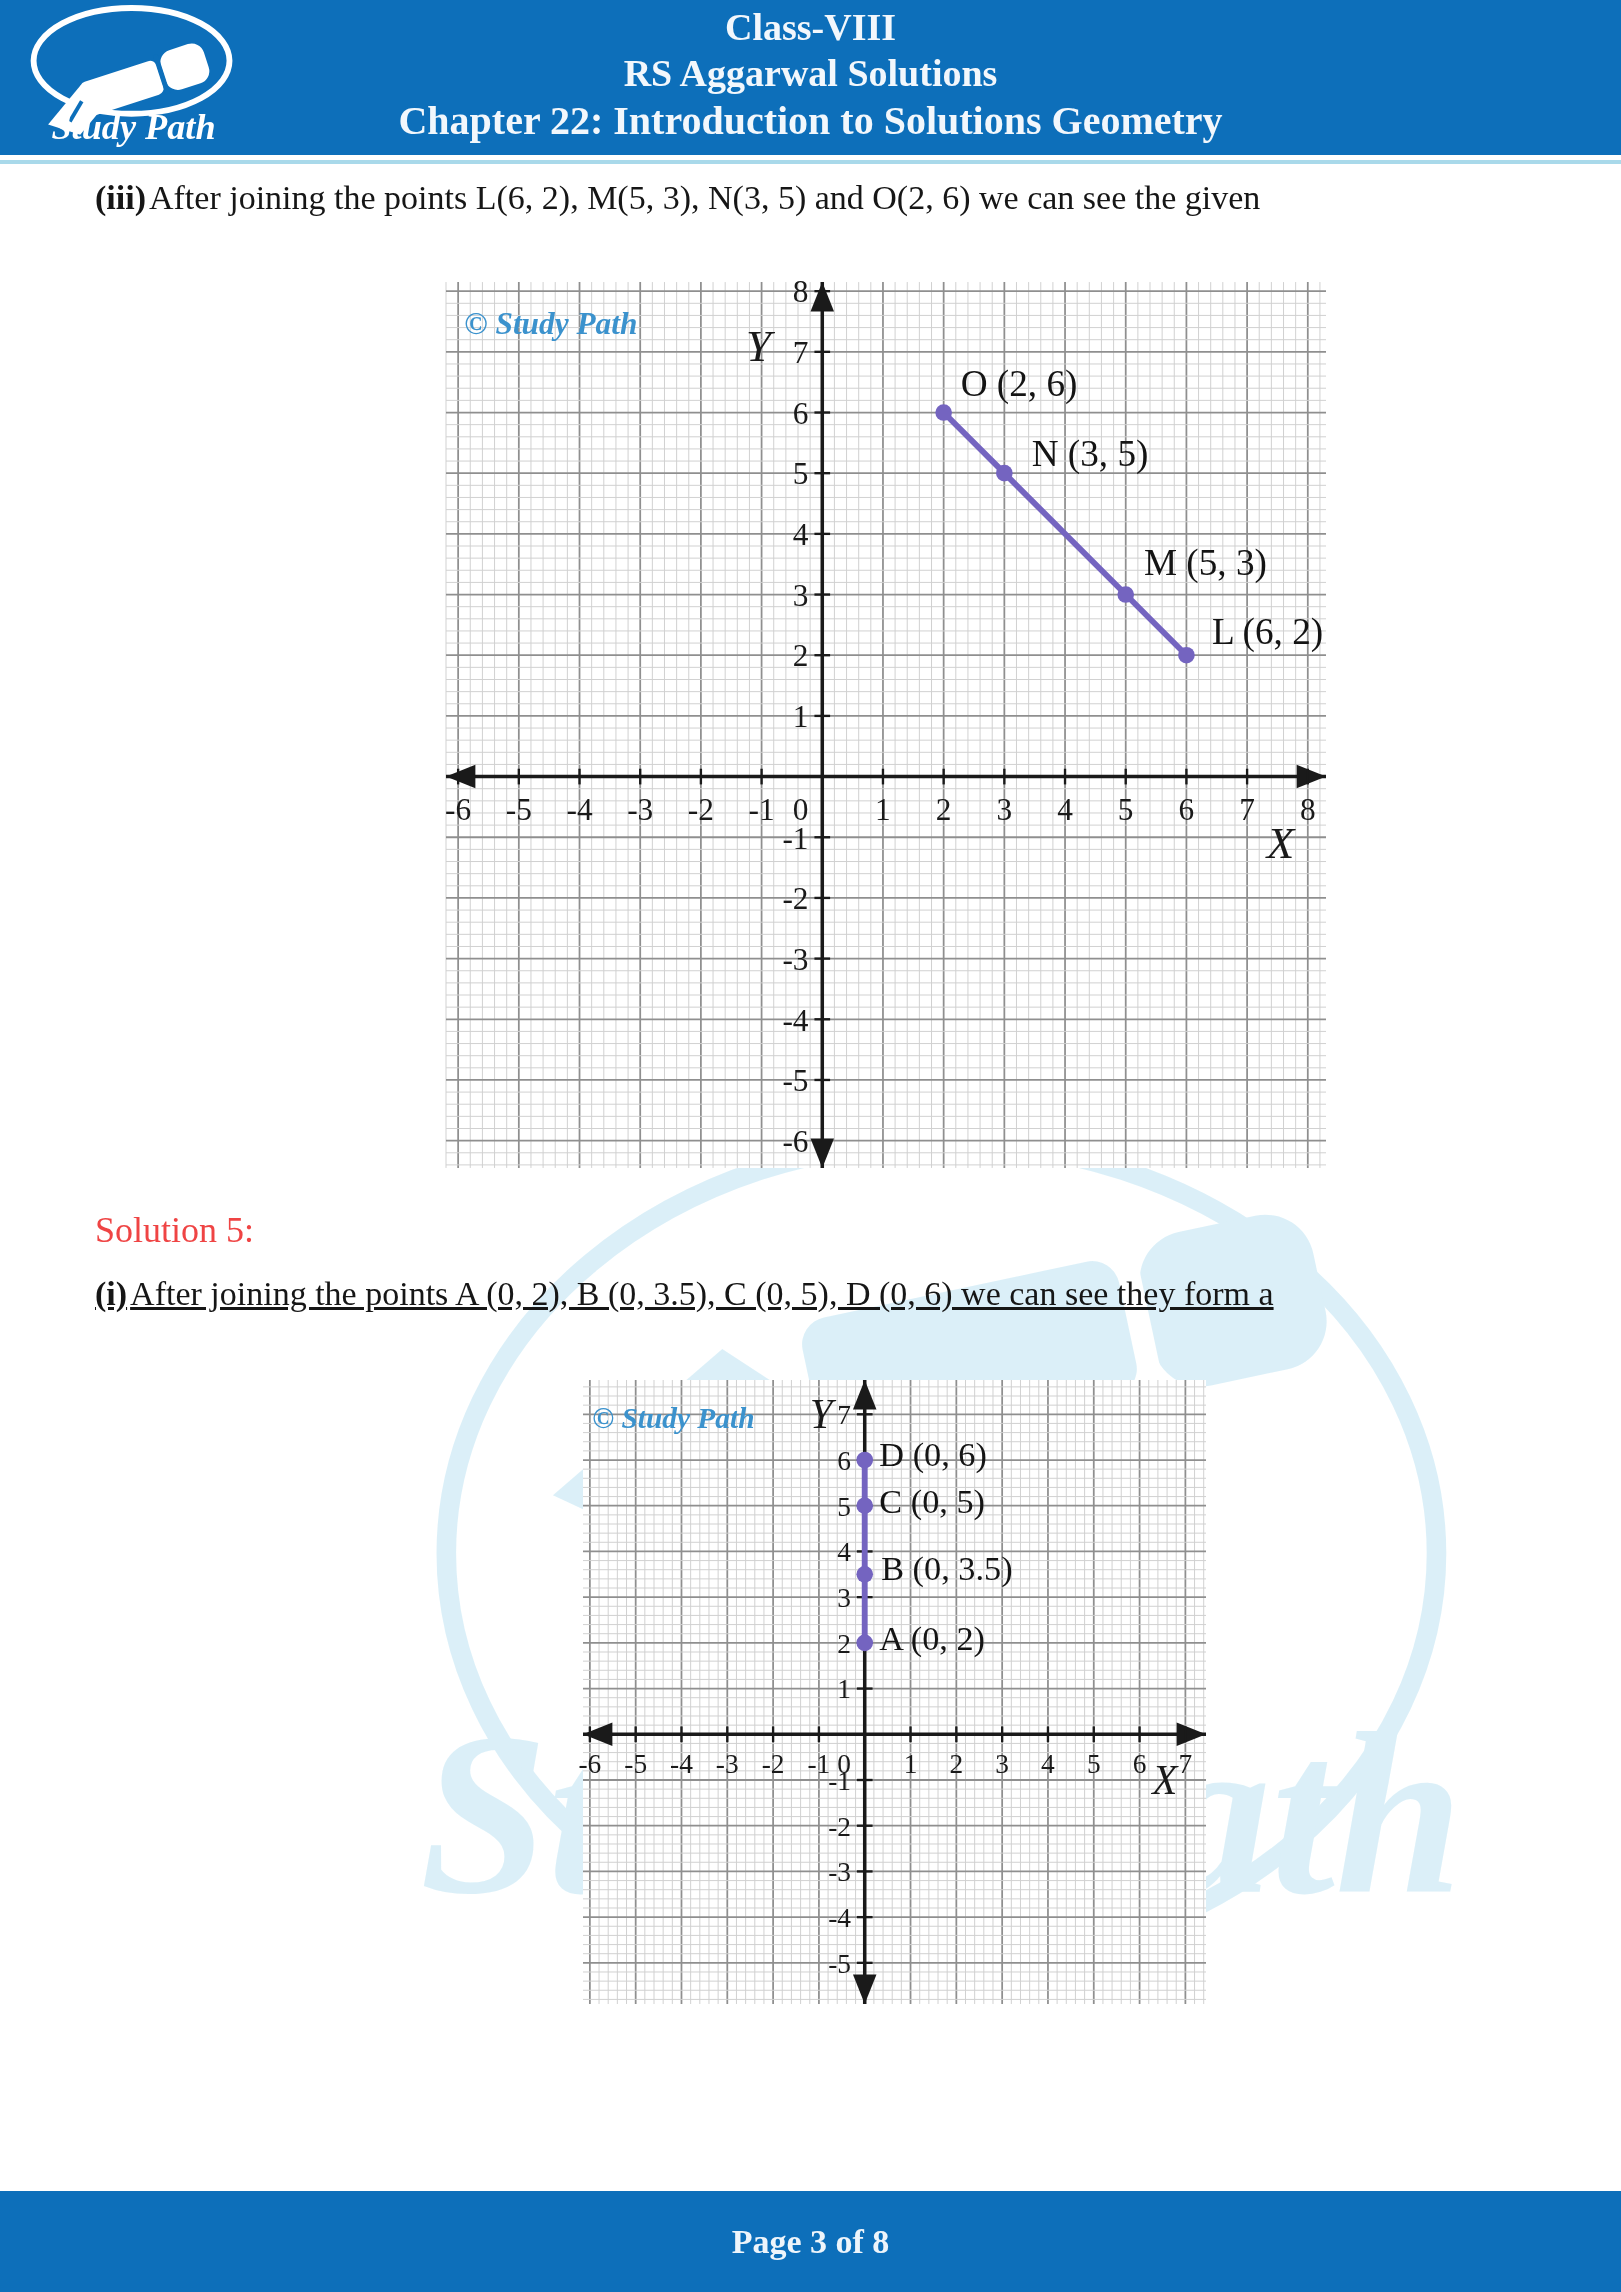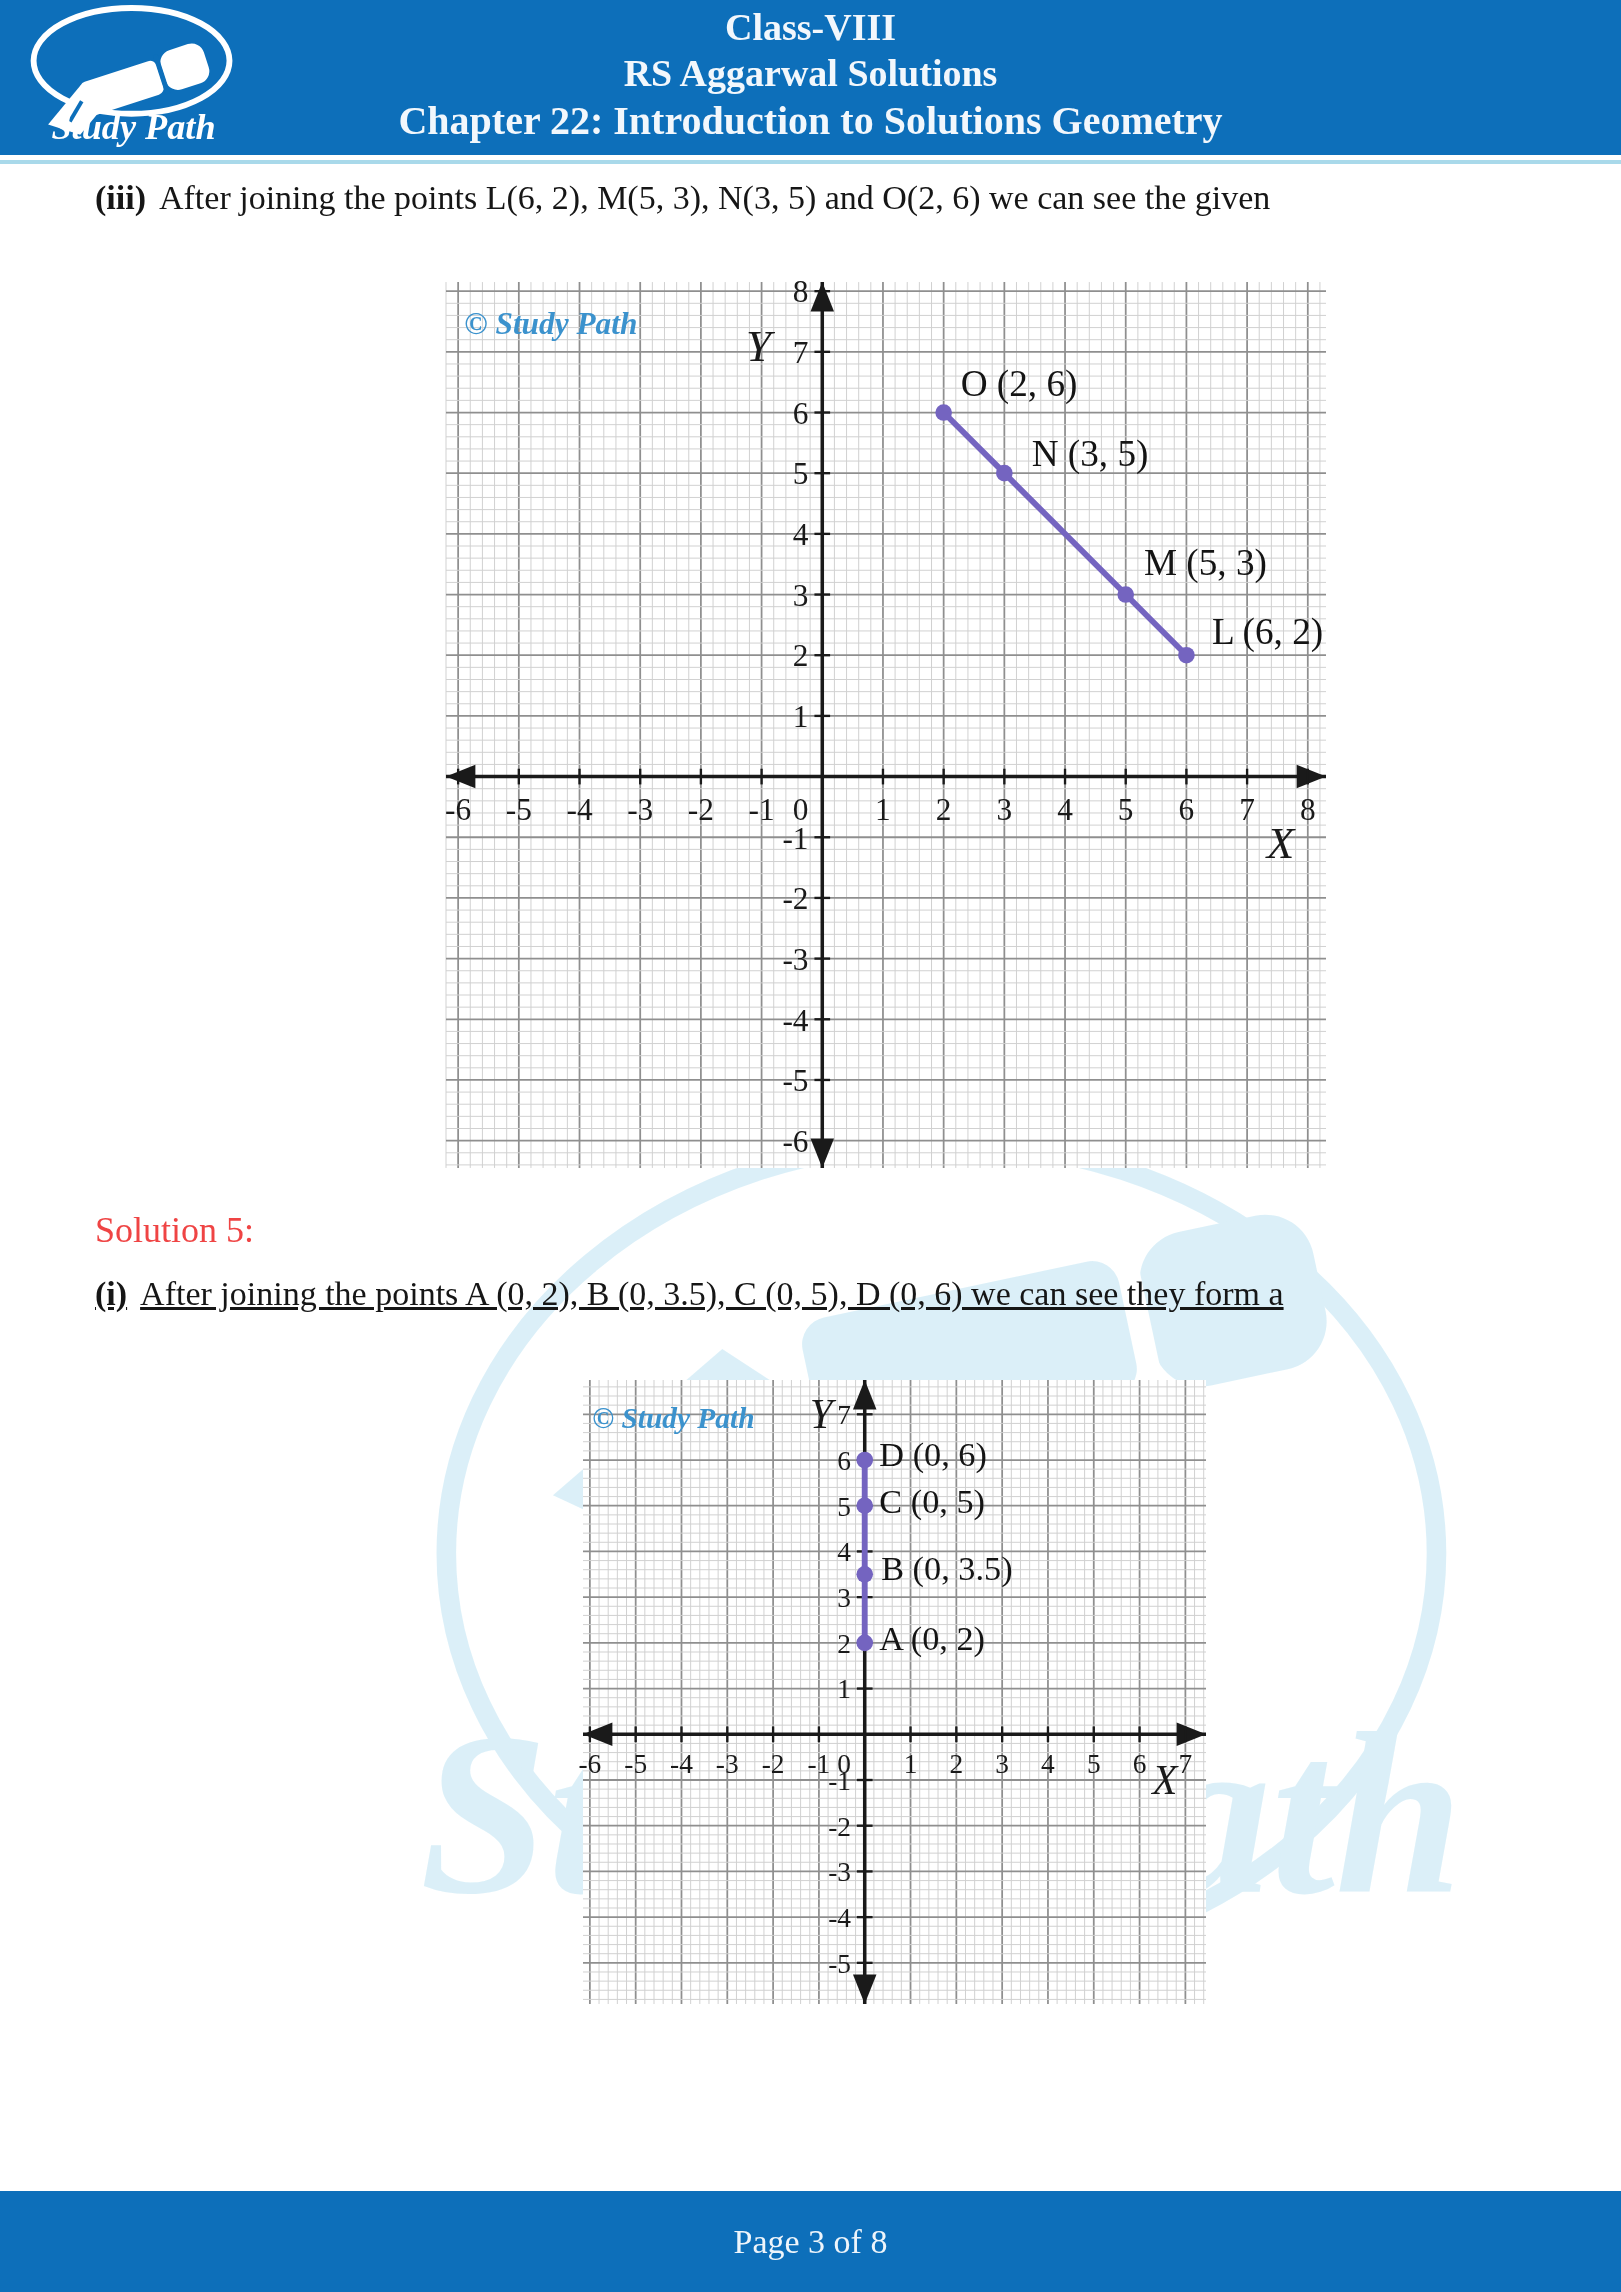--- a/index.html
+++ b/index.html
@@ -10,35 +10,35 @@
   .logo-svg{position:absolute;left:13.7px;top:2px;width:239px;height:151px;}
   .h-line{position:absolute;left:0;width:100%;text-align:center;color:#f2f7fc;font-weight:bold;}
   .h-line1{top:4.9px;font-size:38px;}
   .h-line2{top:51px;font-size:38px;}
   .h-line3{top:97px;font-size:40px;}
   .header-rule{position:absolute;left:0;top:160px;width:100%;height:3.9px;background:#a9d9ea;z-index:3;}
   
   .para{position:absolute;left:95px;width:1451px;margin:0;font-size:34px;line-height:56px;
         color:#161616;z-index:2;}
   .para .line{display:block;white-space:nowrap;}
-  .plabel{font-weight:bold;margin-right:13px;}
+  .plabel{font-weight:bold;margin-right:3px;}
   #para3{top:170px;}
   .solution{position:absolute;left:95px;top:1208px;margin:0;font-size:36px;line-height:45px;
             color:#ef4444;font-weight:normal;z-index:2;}
   #para1{top:1266px;text-decoration:underline;}
   
   .chart{position:absolute;background:#ffffff;z-index:2;}
   .chart svg{display:block;overflow:visible;}
   .chart1{left:446px;top:282px;width:880px;height:886px;}
   .chart2{left:583px;top:1380px;width:623px;height:624px;}
   
   .watermark{position:absolute;left:412px;top:1117px;width:1049px;height:912px;z-index:1;opacity:.6;}
   
   .footer{position:absolute;left:0;top:2191px;width:100%;height:102px;background:#0d6fba;
-          display:flex;align-items:center;justify-content:center;z-index:3;}
+          display:flex;align-items:center;justify-content:center;z-index:3;font-weight:bold;}
   .footer span{color:#eef5fb;font-size:34px;}
 </style>
 </head>
 <body>
 
 <div class="page">
 
   <header class="header">
     <svg class="logo-svg" viewBox="0 0 244 154">
       <ellipse cx="120" cy="60" rx="100" ry="54" fill="none" stroke="#ffffff" stroke-width="6"></ellipse>

